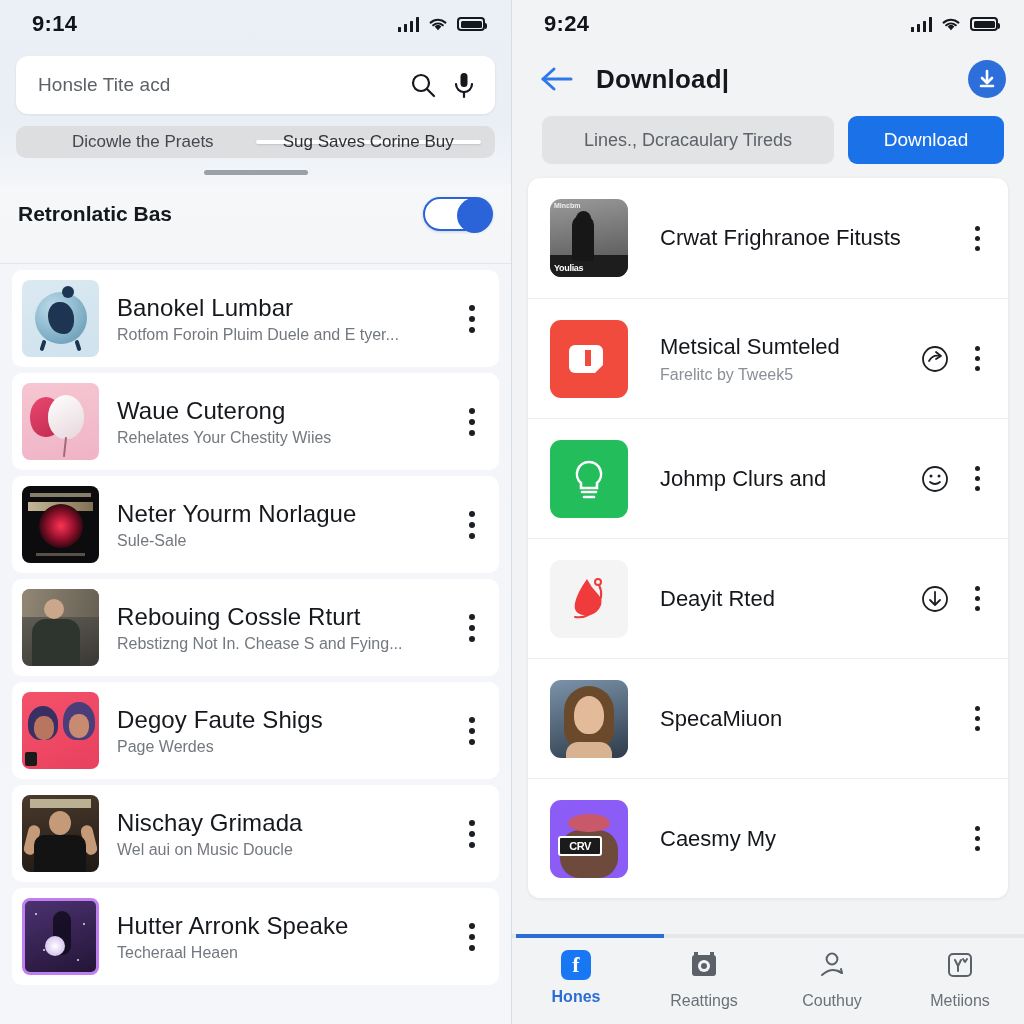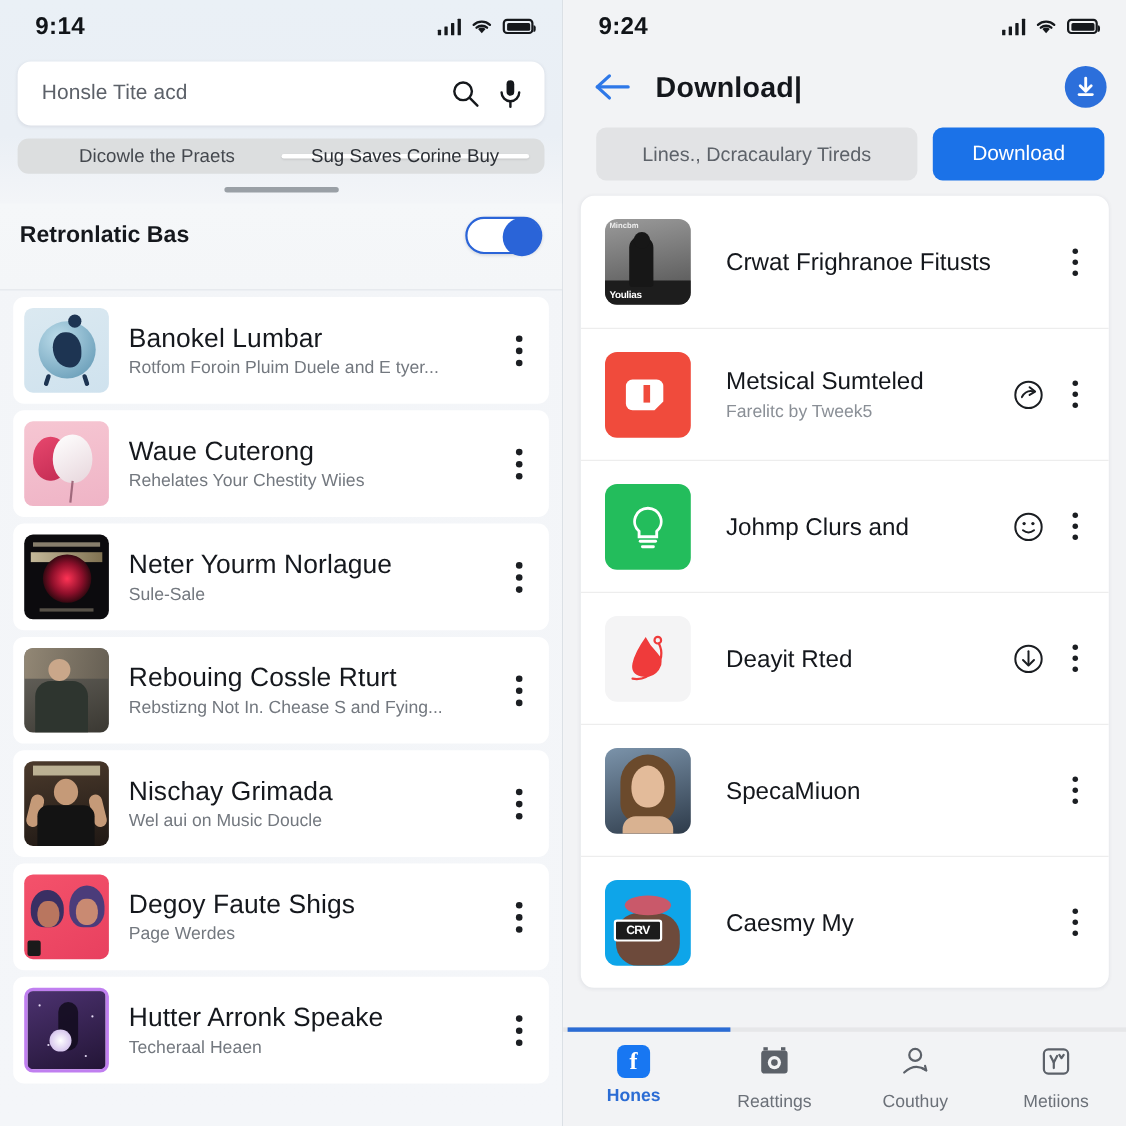--- a/index.html
+++ b/index.html
@@ -206,21 +206,21 @@
 
   .art-red{background:#f04b3c;display:flex;align-items:center;justify-content:center;}
   .art-green{background:#23bd5c;display:flex;align-items:center;justify-content:center;}
   .art-white{background:#f4f4f5;display:flex;align-items:center;justify-content:center;}
 
   .art-girl{background:linear-gradient(165deg,#7b93aa,#2e3b4a);}
   .art-girl .hair{position:absolute;left:14px;top:6px;width:50px;height:62px;border-radius:26px 26px 18px 18px;background:#6b4a2c;}
   .art-girl .face{position:absolute;left:24px;top:16px;width:30px;height:38px;border-radius:50% 50% 45% 45%;background:#e3bb9a;}
   .art-girl .shd{position:absolute;left:16px;bottom:0;width:46px;height:16px;background:#d9b291;border-radius:12px 12px 0 0;}
 
-  .art-lips{background:#0ea5e9;text-decoration:underline;}
+  .art-lips{background:#8b5cf6;text-decoration:underline;}
   .art-lips .lip{position:absolute;left:18px;top:14px;width:42px;height:18px;border-radius:50%;background:#c9596a;}
   .art-lips .chin{position:absolute;left:10px;top:30px;width:58px;height:48px;border-radius:20px;background:#6d4a3b;}
   .art-lips .tag{position:absolute;left:8px;top:36px;width:44px;height:20px;border:2px solid #fff;border-radius:3px;background:#1b1b1b;display:flex;align-items:center;justify-content:center;}
   .art-lips .tag b{font-size:11px;color:#fff;letter-spacing:-.5px;}
 
   .r-spacer { flex: 1; }
   .tabbar-top-line { height: 4px; background: #e6e7e9; position:relative; margin: 0 0 0 0; }
   .tabbar-top-line i { position:absolute; left:4px; top:0; width: 148px; height: 4px; background:#2b6cd4; }
   .tabbar {
     height: 86px; background: #f2f3f5; display:flex; align-items:flex-start;
@@ -361,49 +361,49 @@
           <div class="row-sub">Rebstizng Not In. Chease S and Fying...</div>
         </div>
         <div class="kebab">
             <span></span>
             <span></span>
             <span></span>
           </div>
       </div>
 
       <div class="row-card">
+        <div class="thumb art-pink">
+          <span class="h1"></span>
+            <span class="f1"></span>
+            <span class="h2"></span>
+            <span class="f2"></span>
+            <span class="badge"></span>
+        </div>
+        <div class="row-text">
+          <div class="row-title">Degoy Faute Shigs</div>
+          <div class="row-sub">Page Werdes</div>
+        </div>
+        <div class="kebab">
+            <span></span>
+            <span></span>
+            <span></span>
+          </div>
+      </div>
+
+      <div class="row-card">
         <div class="thumb art-photo2">
           <span class="bnr"></span>
             <span class="a1"></span>
             <span class="a2"></span>
             <span class="hd"></span>
             <span class="sh"></span>
         </div>
         <div class="row-text">
           <div class="row-title">Nischay Grimada</div>
           <div class="row-sub">Wel aui on Music Doucle</div>
-        </div>
-        <div class="kebab">
-            <span></span>
-            <span></span>
-            <span></span>
-          </div>
-      </div>
-
-      <div class="row-card">
-        <div class="thumb art-pink">
-          <span class="h1"></span>
-            <span class="f1"></span>
-            <span class="h2"></span>
-            <span class="f2"></span>
-            <span class="badge"></span>
-        </div>
-        <div class="row-text">
-          <div class="row-title">Degoy Faute Shigs</div>
-          <div class="row-sub">Page Werdes</div>
         </div>
         <div class="kebab">
             <span></span>
             <span></span>
             <span></span>
           </div>
       </div>
 
       <div class="row-card">
         <div class="thumb ring art-purple">

